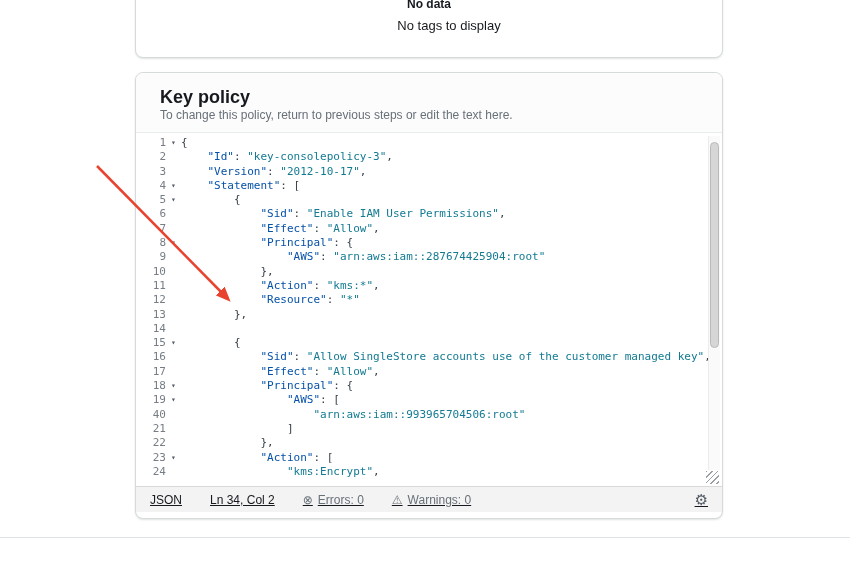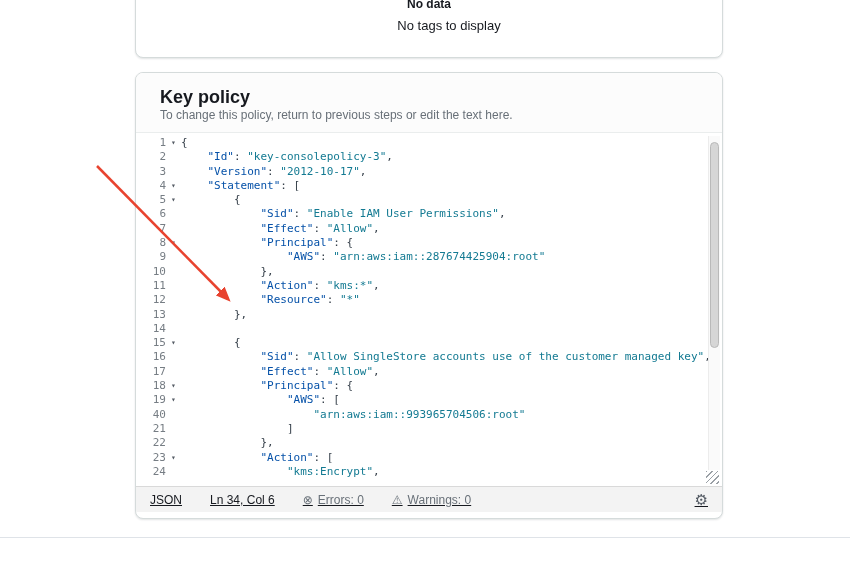--- a/index.html
+++ b/index.html
@@ -206,21 +206,21 @@
           </div>
         </div>
       <div class="scrollbar">
         <div class="thumb"></div>
       </div>
       <div class="resize-grip"></div>
     </div>
 
     <div class="status-bar">
       <span class="status-lang">JSON</span>
-      <span class="status-cursor">Ln 34, Col 6</span>
+      <span class="status-cursor">Ln 34, Col 2</span>
       <span class="status-item">
         <span class="status-icon">⊗</span>
         <span>Errors: 0</span>
       </span>
       <span class="status-item">
         <span class="status-icon">⚠</span>
         <span>Warnings: 0</span>
       </span>
       <button class="gear">⚙</button>
     </div>

